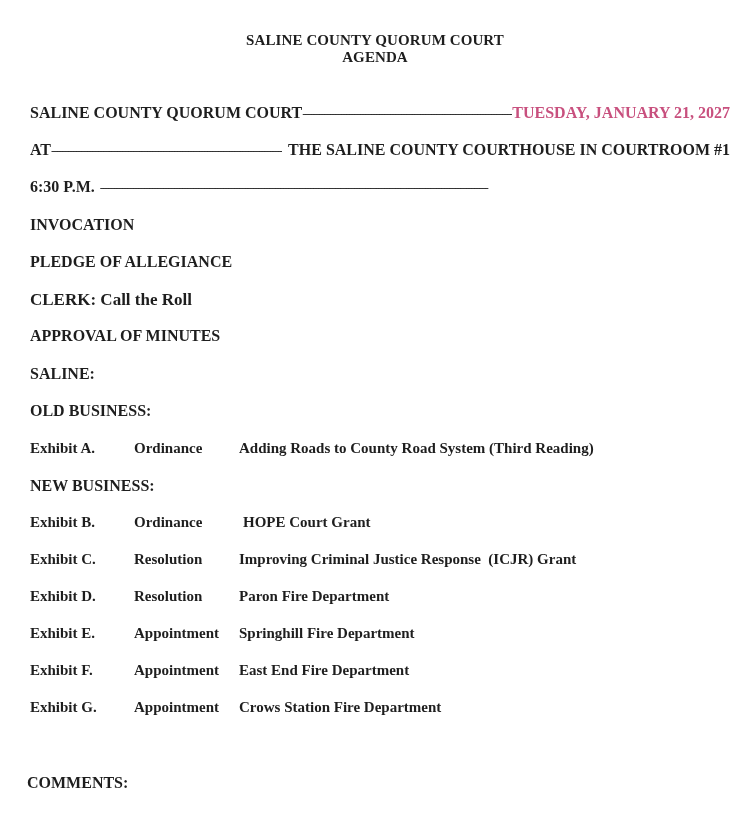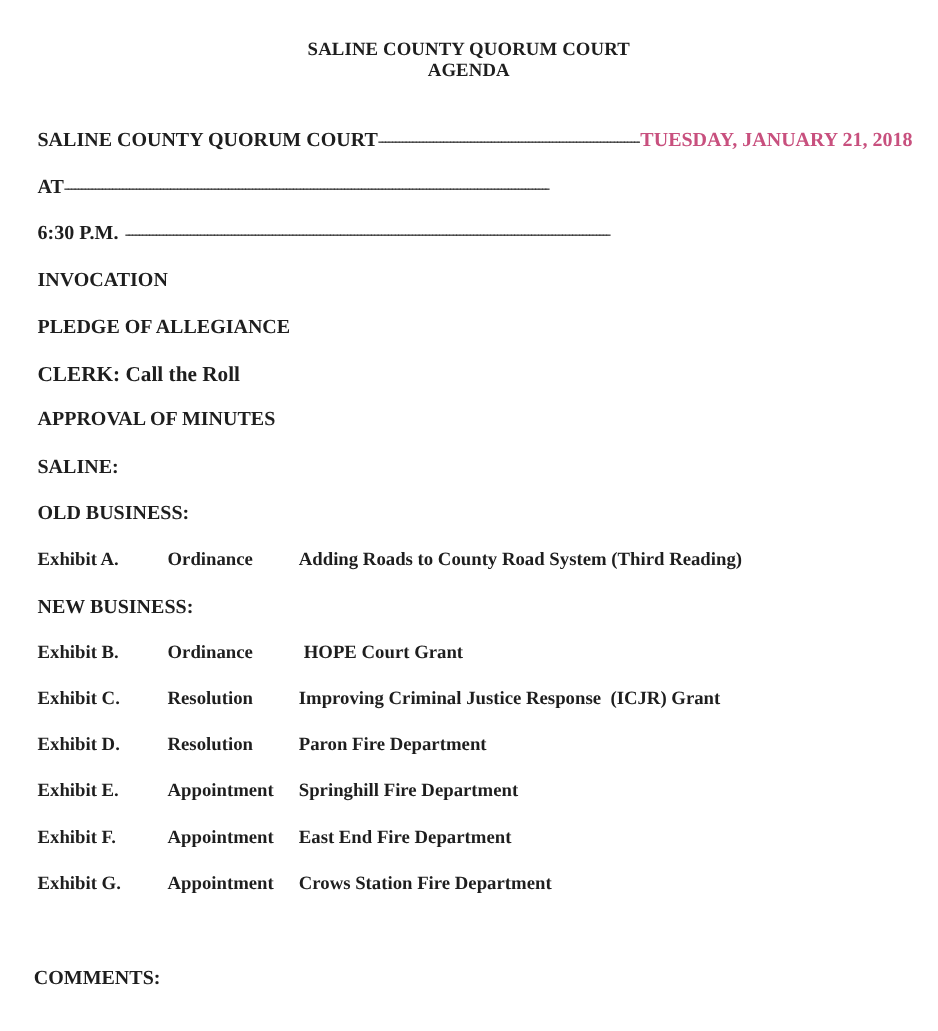--- a/index.html
+++ b/index.html
@@ -67,26 +67,27 @@
 <body>
 
 <div>
 
   <div class="title t1">SALINE COUNTY QUORUM COURT</div>
   <div class="title t2">AGENDA</div>
 
   <div class="lead" style="top:104px;">
     <span>SALINE COUNTY QUORUM COURT</span>
     <span class="dash">----------------------------------------------------------------------------------------------------------------------------------------------</span>
-    <span class="date">TUESDAY, JANUARY 21, 2018</span>
+    <span class="date">TUESDAY, JANUARY 21, 2027</span>
   </div>
 
   <div class="lead" style="top:141px;">
     <span>AT</span>
     <span class="dash" style="margin-right:6px;">----------------------------------------------------------------------------------------------------------------------------------------------</span>
+    <span>THE SALINE COUNTY COURTHOUSE IN COURTROOM #1</span>
   </div>
 
   <div class="lead" style="top:178px;">
     <span style="margin-right:5px;">6:30 P.M.</span>
     <span class="dash" style="margin-right:6px;">----------------------------------------------------------------------------------------------------------------------------------------------</span>
   </div>
 
   <div class="line big" style="top:216px;">INVOCATION</div>
   <div class="line big" style="top:253px;">PLEDGE OF ALLEGIANCE</div>
   <div class="line" style="top:290px;">CLERK:  Call the Roll</div>

